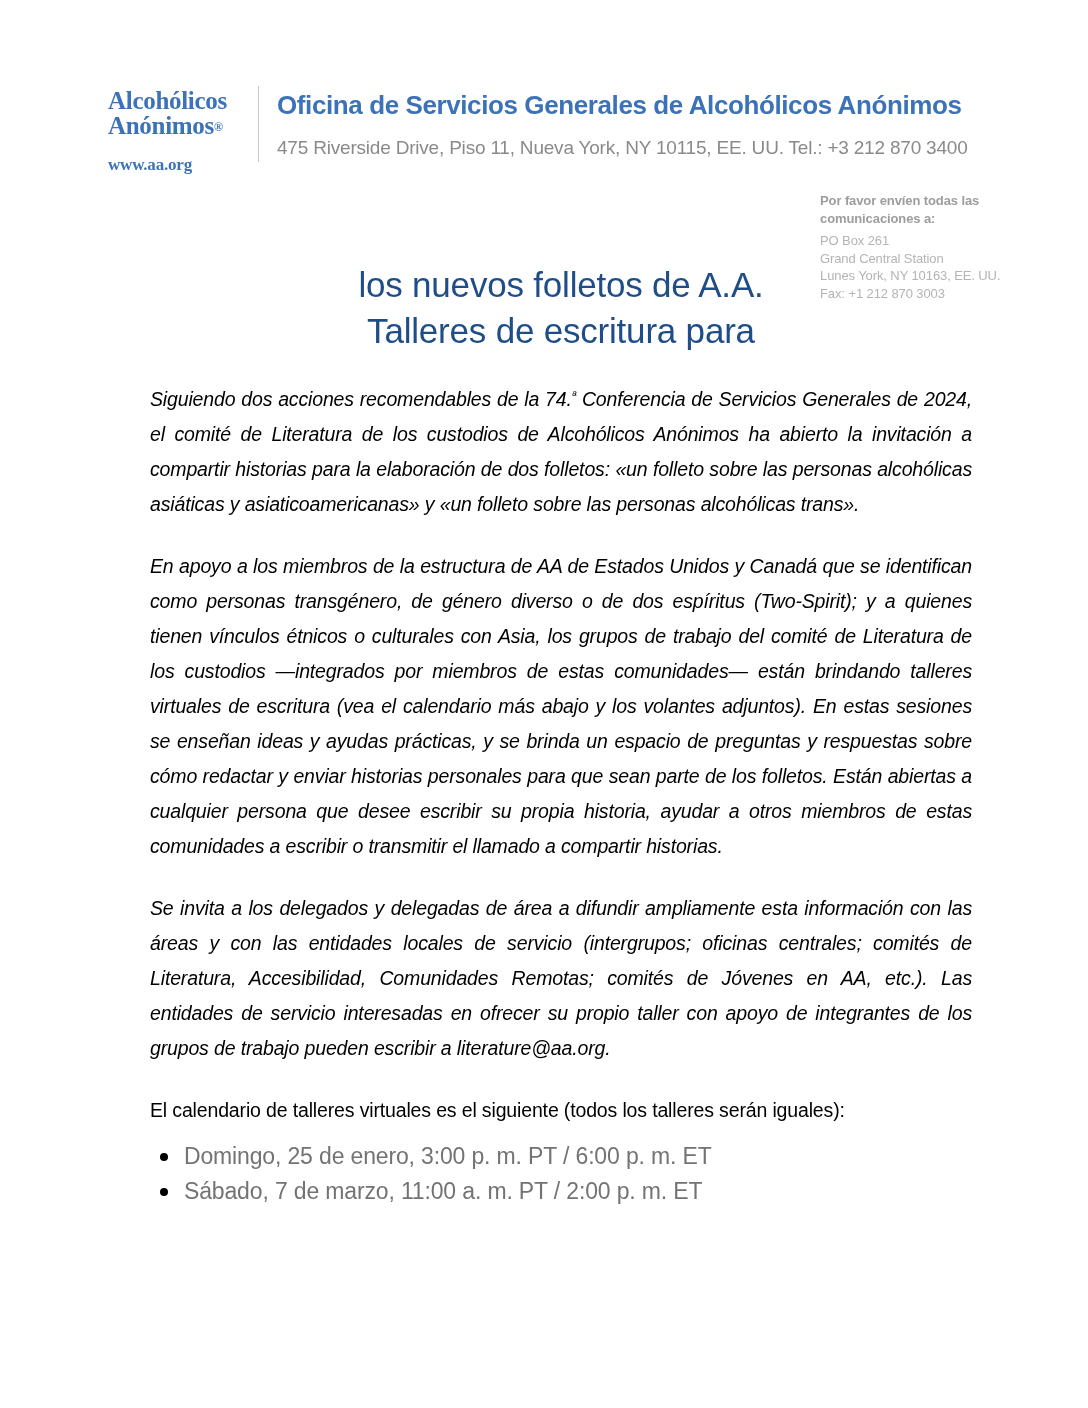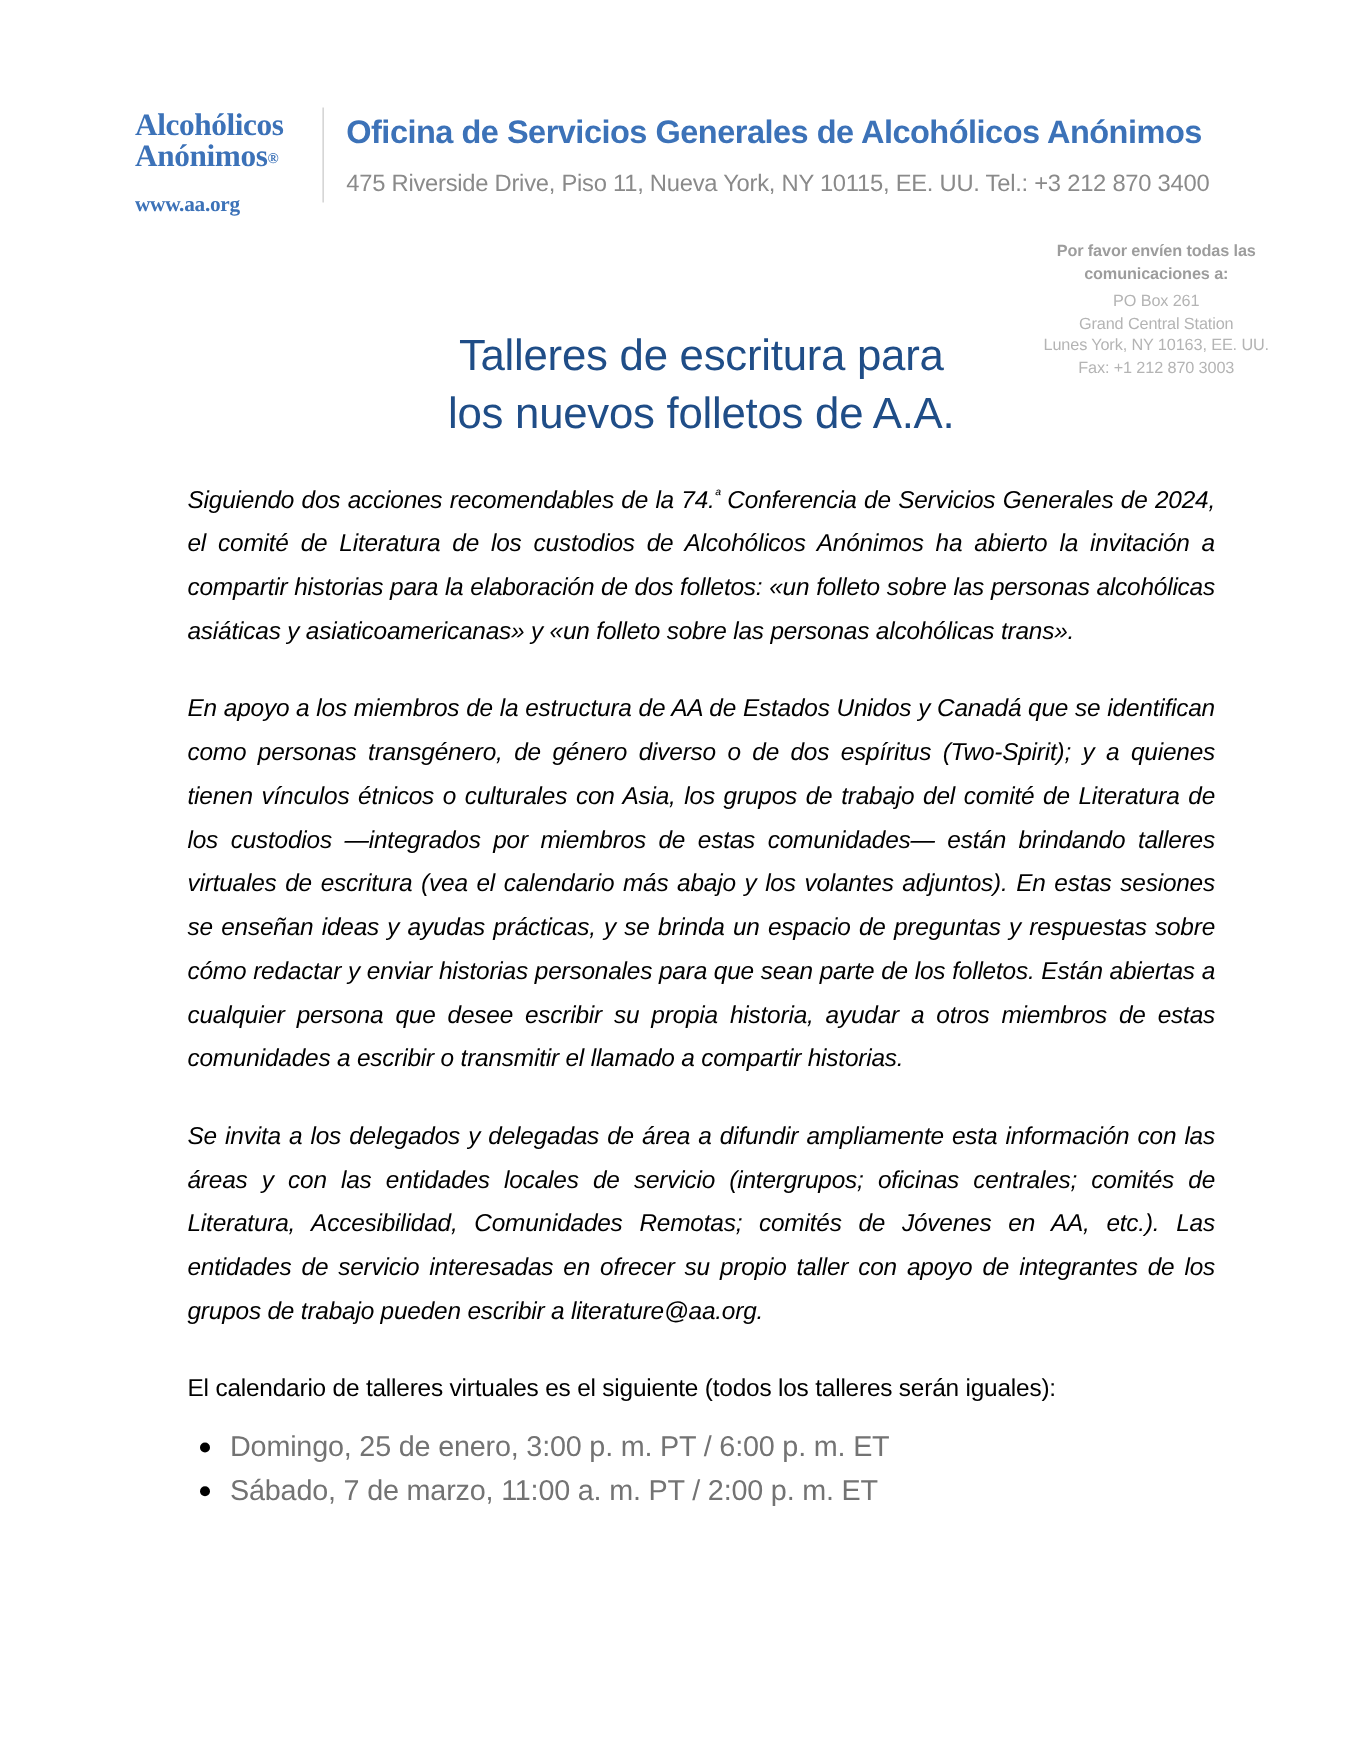--- a/index.html
+++ b/index.html
@@ -98,21 +98,20 @@
   .mail-block {
     position: absolute;
     left: 820px;
     top: 192px;
     width: 210px;
     color: #b4b4b4;
     font-family: "Liberation Sans", sans-serif;
     font-size: 13px;
     line-height: 17.5px;
     letter-spacing: -0.1px;
-    text-align: center;
   }
   .mail-block .mail-head {
     font-weight: bold;
     color: #9d9d9d;
     margin-bottom: 5px;
   }
   .mail-block .mail-row { white-space: nowrap; }
 
   
   .doc-title {
@@ -213,22 +212,22 @@
       <div class="mail-row">Por favor envíen todas las</div>
       <div class="mail-row">comunicaciones a:</div>
     </div>
     <div class="mail-row">PO Box 261</div>
     <div class="mail-row">Grand Central Station</div>
     <div class="mail-row">Lunes York, NY 10163, EE. UU.</div>
     <div class="mail-row">Fax: +1 212 870 3003</div>
   </div>
 
   <div class="doc-title">
+    <div>los nuevos folletos de A.A.</div>
     <div>Talleres de escritura para</div>
-    <div>los nuevos folletos de A.A.</div>
   </div>
 
   <div class="body-col">
 
     <p class="para"><span>Siguiendo dos acciones recomendables de la 74.</span><span class="ord">ª</span><span> Conferencia de Servicios Generales de 2024, el comité de Literatura de los custodios de Alcohólicos Anónimos ha abierto la invitación a compartir historias para la elaboración de dos folletos: «un folleto sobre las personas alcohólicas asiáticas y asiaticoamericanas» y «un folleto sobre las personas alcohólicas trans».</span></p>
 
     <p class="para">En apoyo a los miembros de la estructura de AA de Estados Unidos y Canadá que se identifican como personas transgénero, de género diverso o de dos espíritus (Two-Spirit); y a quienes tienen vínculos étnicos o culturales con Asia, los grupos de trabajo del comité de Literatura de los custodios —integrados por miembros de estas comunidades— están brindando talleres virtuales de escritura (vea el calendario más abajo y los volantes adjuntos).  En estas sesiones se enseñan ideas y ayudas prácticas, y se brinda un espacio de preguntas y respuestas sobre cómo redactar y enviar historias personales para que sean parte de los folletos. Están abiertas a cualquier persona que desee escribir su propia historia, ayudar a otros miembros de estas comunidades a escribir o transmitir el llamado a compartir historias.</p>
 
     <p class="para">Se invita a los delegados y delegadas de área a difundir ampliamente esta información con las áreas y con las entidades locales de servicio (intergrupos; oficinas centrales; comités de Literatura, Accesibilidad, Comunidades Remotas; comités de Jóvenes en AA, etc.).  Las entidades de servicio interesadas en ofrecer su propio taller con apoyo de integrantes de los grupos de trabajo pueden escribir a literature@aa.org.</p>
 

